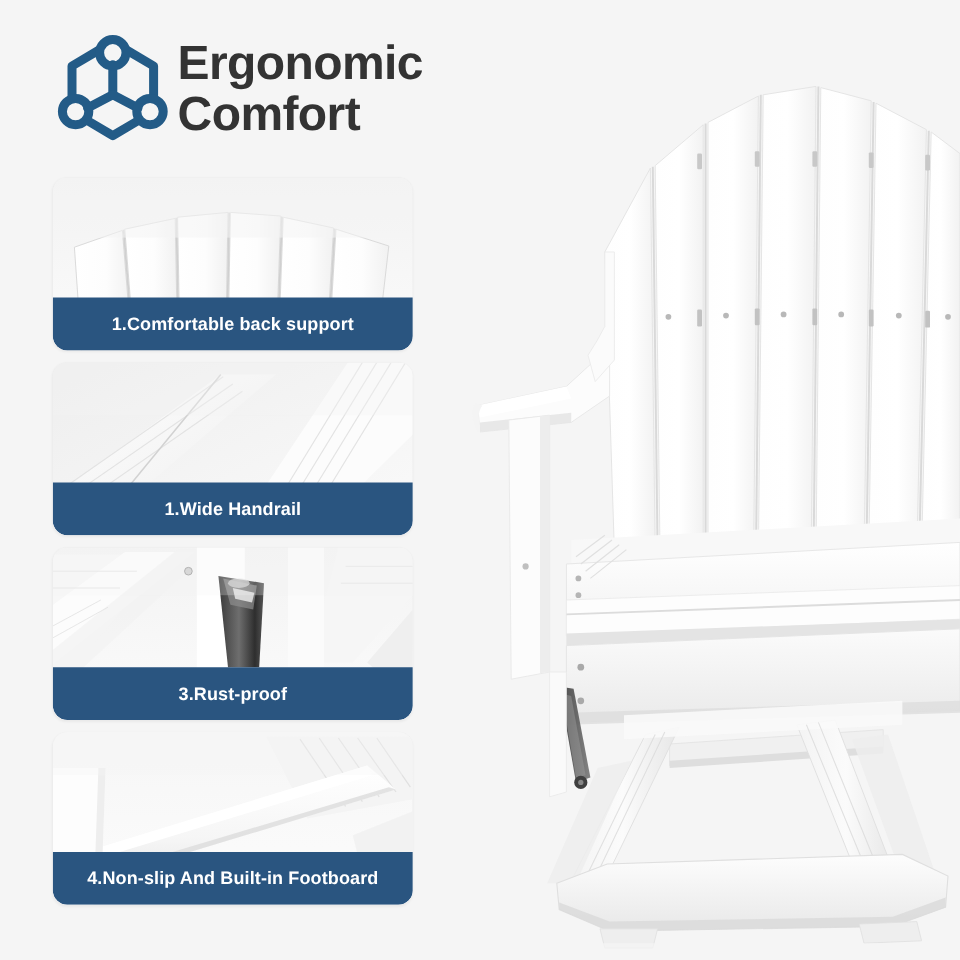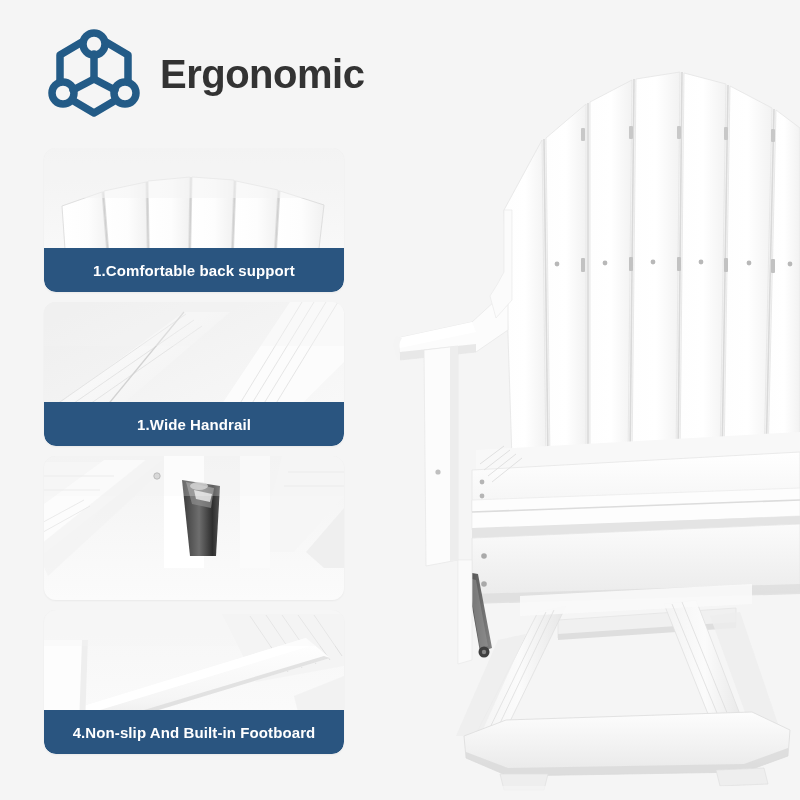--- a/index.html
+++ b/index.html
@@ -6,21 +6,21 @@
   body{
     width:800px;height:800px;
     background:#f4f4f4;
     font-family:"Liberation Sans", sans-serif;
     overflow:hidden;
     position:relative;
   }
   .stage{position:absolute;inset:0;width:800px;height:800px;background:#f5f5f5;}
 
   
-  .header{position:absolute;left:44px;top:18px;width:400px;height:112px;display:flex;align-items:center;gap:16px;}
+  .header{position:absolute;left:44px;top:18px;width:400px;height:112px;display:flex;align-items:center;gap:4px;}
   .brand-icon{width:100px;height:100px;flex:0 0 100px;}
   .title-block{display:flex;flex-direction:column;justify-content:center;}
   .title-line{
     font-size:40px;line-height:1.05;font-weight:bold;color:#333333;
     letter-spacing:-0.5px;
   }
 
   
   .cards{position:absolute;left:44px;top:148px;width:300px;}
   .card{
@@ -64,20 +64,21 @@
           <line x1="50" y1="55" x2="71" y2="66"></line>
         </g>
 
         <circle cx="50" cy="20" r="11" fill="none" stroke="#235b87" stroke-width="7.5"></circle>
         <circle cx="19" cy="69" r="11" fill="none" stroke="#235b87" stroke-width="7.5"></circle>
         <circle cx="81" cy="69" r="11" fill="none" stroke="#235b87" stroke-width="7.5"></circle>
       </svg>
     </div>
     <div class="title-block">
       <div class="title-line">Ergonomic</div>
+      <div class="title-line">Comfort</div>
     </div>
   </div>
 
   <div class="cards">
 
     <div class="card">
       <div class="photo">
         <svg viewBox="0 0 300 144" width="300" height="144" preserveAspectRatio="none">
           <defs>
             <linearGradient id="bg1" x1="0" y1="0" x2="0" y2="1">
@@ -191,20 +192,21 @@
             <path d="M-8,20 L70,20"></path>
               <path d="M-8,34 L56,34"></path>
             <path d="M-8,70 L40,44"></path>
               <path d="M-8,80 L46,50"></path>
             <path d="M244,16 L300,16"></path>
               <path d="M240,30 L300,30"></path>
           </g>
           <rect width="300" height="40" fill="#f4f4f4" opacity="0.25"></rect>
         </svg>
       </div>
+      <div class="label">3.Rust-proof</div>
     </div>
 
     <div class="card">
       <div class="photo">
         <svg viewBox="0 0 300 144" width="300" height="144" preserveAspectRatio="none">
           <defs>
             <linearGradient id="bg4" x1="0" y1="0" x2="0" y2="1">
               <stop offset="0" stop-color="#f6f6f6"></stop>
                 <stop offset="1" stop-color="#fcfcfc"></stop>
             </linearGradient>

